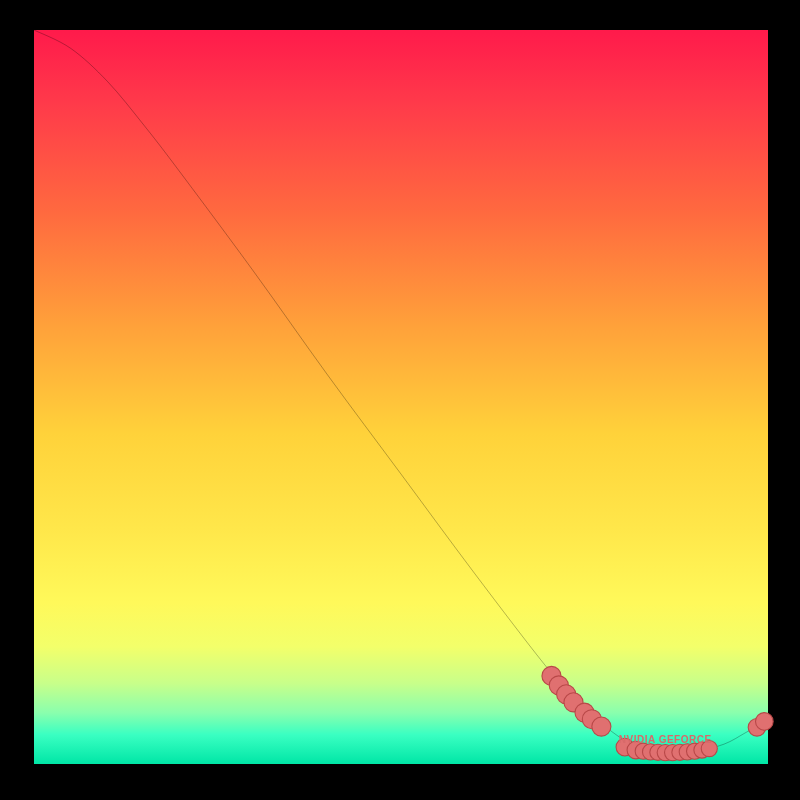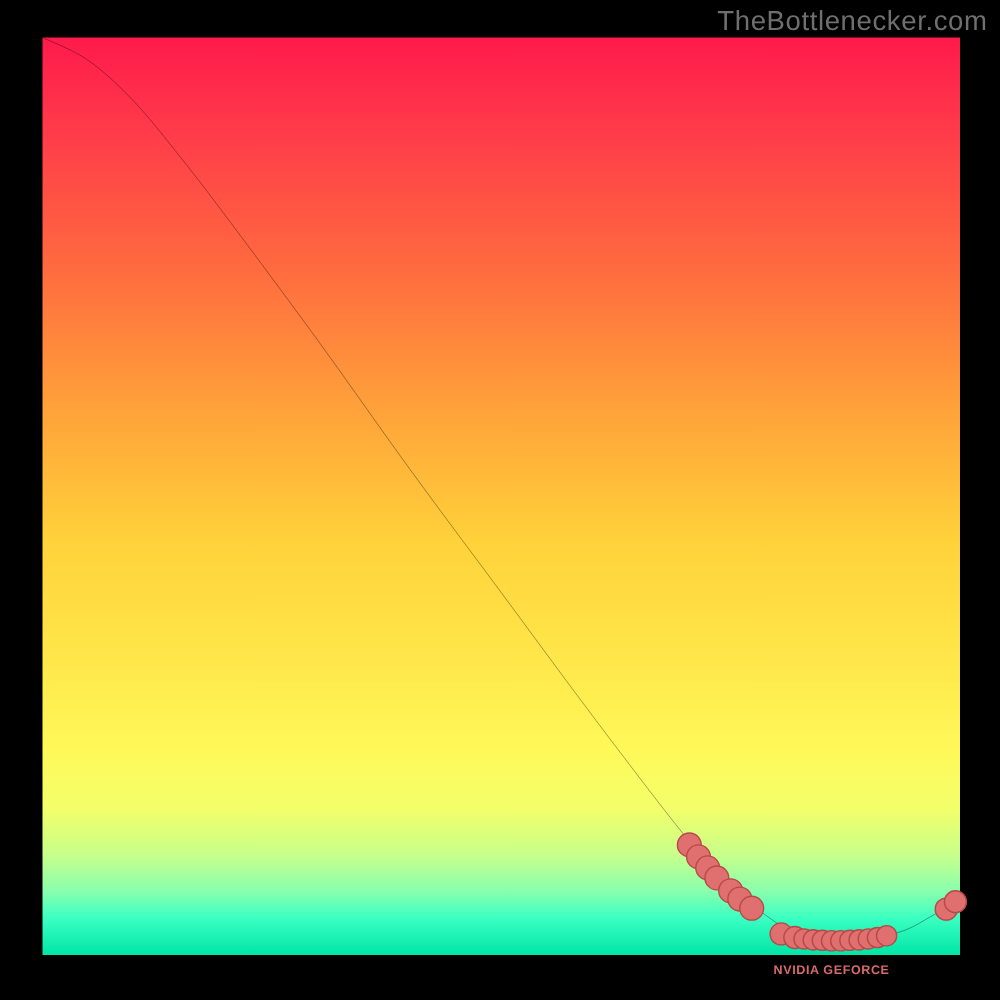--- a/index.html
+++ b/index.html
@@ -71,21 +71,20 @@
     letter-spacing: 0.5px;
     white-space: nowrap;
     transform: translate(-50%, -50%);
     z-index: 4;
   }
 </style>
 </head>
 <body>
 
 <div class="frame">
-  <div class="watermark">TheBottlenecker.com</div>
   <div class="plot-area">
     <div class="gradient-bg"></div>
     <svg class="curve" viewBox="0 0 100 100" preserveAspectRatio="none">
       <path id="curve-path" fill="none" stroke="#000000" stroke-width="0.28" vector-effect="non-scaling-stroke" d="M 0 0 C 0.8333333333333334 0.4166666666666667, 3.333333333333333 1.3333333333333333, 5 2.5 C 6.666666666666667 3.666666666666667, 8.333333333333334 5.25, 10 7 C 11.666666666666666 8.75, 13.333333333333334 10.916666666666666, 15 13 C 16.666666666666668 15.083333333333334, 17.5 16.166666666666668, 20 19.5 C 22.5 22.833333333333332, 26.666666666666668 28.416666666666668, 30 33 C 33.333333333333336 37.583333333333336, 36.666666666666664 42.416666666666664, 40 47 C 43.333333333333336 51.583333333333336, 46.666666666666664 56, 50 60.5 C 53.333333333333336 65, 56.666666666666664 69.58333333333333, 60 74 C 63.333333333333336 78.41666666666667, 67.5 83.91666666666667, 70 87 C 72.5 90.08333333333333, 73.33333333333333 90.91666666666667, 75 92.5 C 76.66666666666667 94.08333333333333, 78.66666666666667 95.58333333333333, 80 96.5 C 81.33333333333333 97.41666666666667, 82 97.66666666666667, 83 98 C 84 98.33333333333333, 84.83333333333333 98.45, 86 98.5 C 87.16666666666667 98.55, 88.66666666666667 98.5, 90 98.3 C 91.33333333333333 98.1, 92.83333333333333 97.73333333333333, 94 97.3 C 95.16666666666667 96.86666666666666, 96 96.25, 97 95.7 C 98 95.15, 99.5 94.28333333333333, 100 94"></path>
       <g id="dots-group">
           <circle cx="70.5" cy="88" r="1.3" fill="#e07070" stroke="#b84848" stroke-width="0.15"></circle>
           <circle cx="71.5" cy="89.3" r="1.3" fill="#e07070" stroke="#b84848" stroke-width="0.15"></circle>
           <circle cx="72.5" cy="90.5" r="1.3" fill="#e07070" stroke="#b84848" stroke-width="0.15"></circle>
           <circle cx="73.5" cy="91.6" r="1.3" fill="#e07070" stroke="#b84848" stroke-width="0.15"></circle>
           <circle cx="75" cy="93" r="1.3" fill="#e07070" stroke="#b84848" stroke-width="0.15"></circle>
@@ -100,15 +99,15 @@
           <circle cx="87" cy="98.45" r="1.1" fill="#e07070" stroke="#b84848" stroke-width="0.15"></circle>
           <circle cx="88" cy="98.4" r="1.1" fill="#e07070" stroke="#b84848" stroke-width="0.15"></circle>
           <circle cx="89" cy="98.35" r="1.1" fill="#e07070" stroke="#b84848" stroke-width="0.15"></circle>
           <circle cx="90" cy="98.25" r="1.1" fill="#e07070" stroke="#b84848" stroke-width="0.15"></circle>
           <circle cx="91" cy="98.1" r="1.1" fill="#e07070" stroke="#b84848" stroke-width="0.15"></circle>
           <circle cx="92" cy="97.9" r="1.1" fill="#e07070" stroke="#b84848" stroke-width="0.15"></circle>
           <circle cx="98.5" cy="95" r="1.2" fill="#e07070" stroke="#b84848" stroke-width="0.15"></circle>
           <circle cx="99.5" cy="94.2" r="1.2" fill="#e07070" stroke="#b84848" stroke-width="0.15"></circle>
         </g>
     </svg>
-    <div id="series-label" class="series-label" style="left: 86%; top: 96.6%; color: rgb(216, 106, 106); margin-top: 38px;">NVIDIA GEFORCE</div>
+    <div id="series-label" class="series-label" style="left: 86%; top: 96.6%; color: rgb(216, 106, 106);">NVIDIA GEFORCE</div>
   </div>
 </div>
 
 </body></html>

